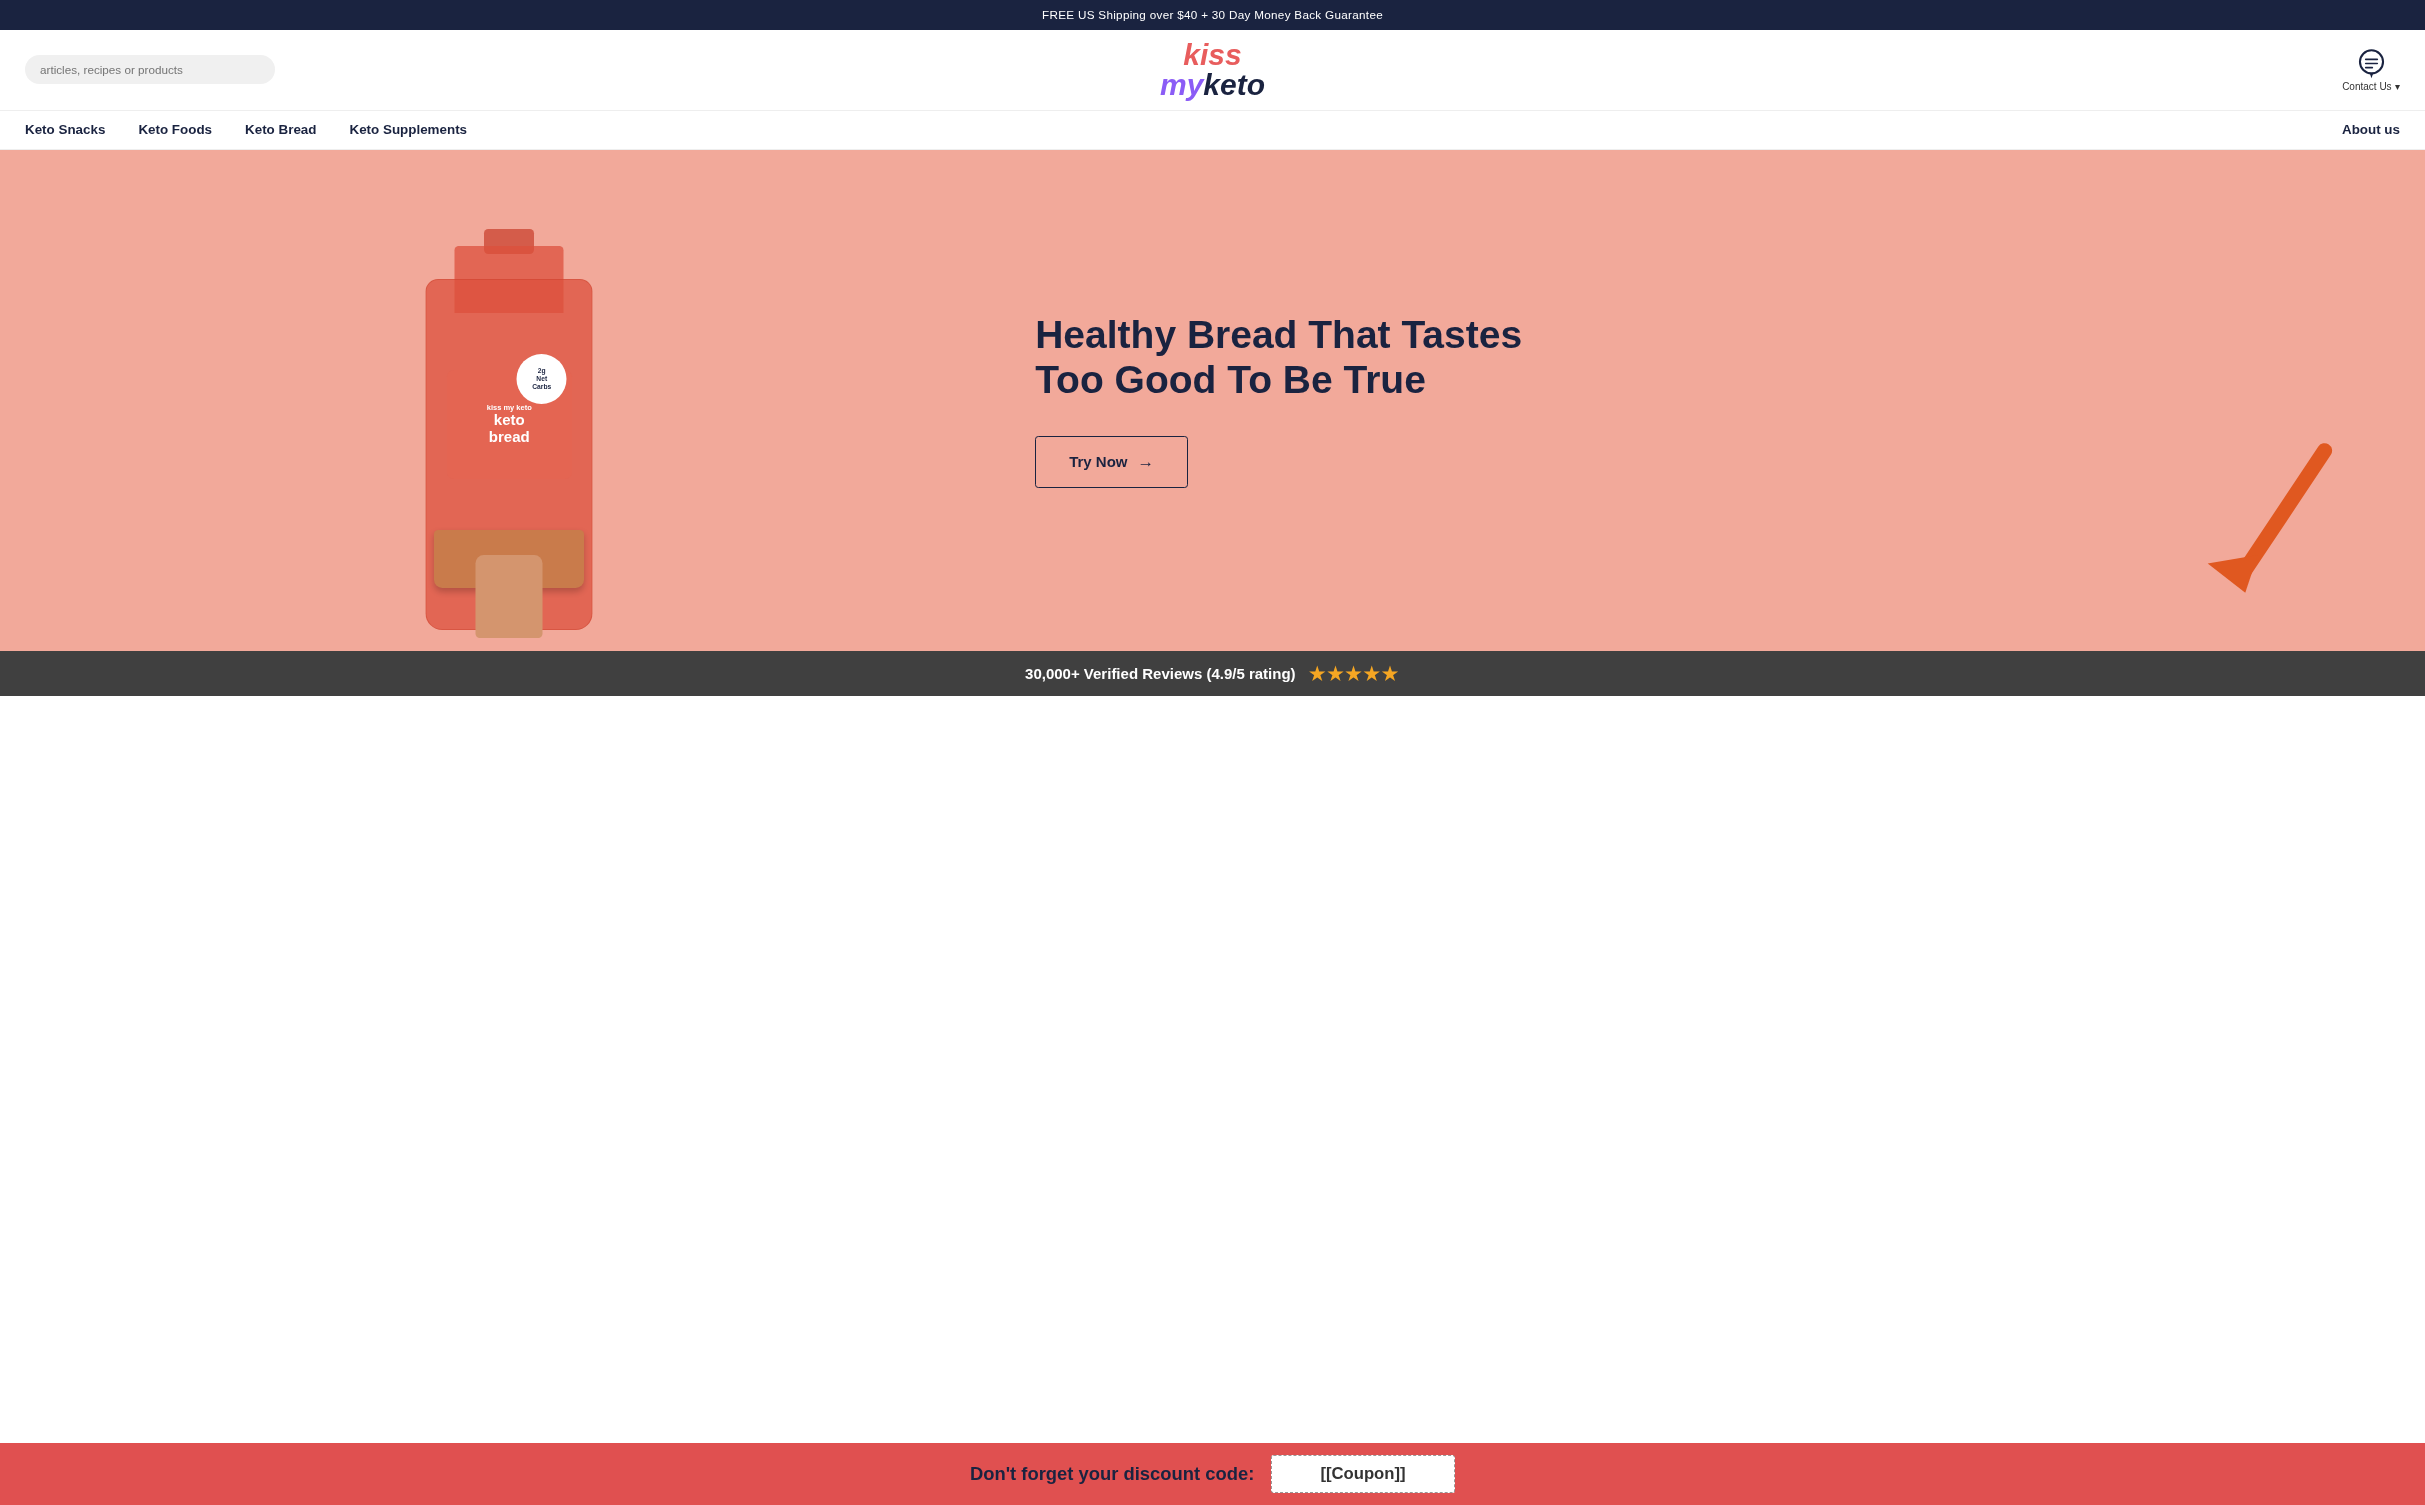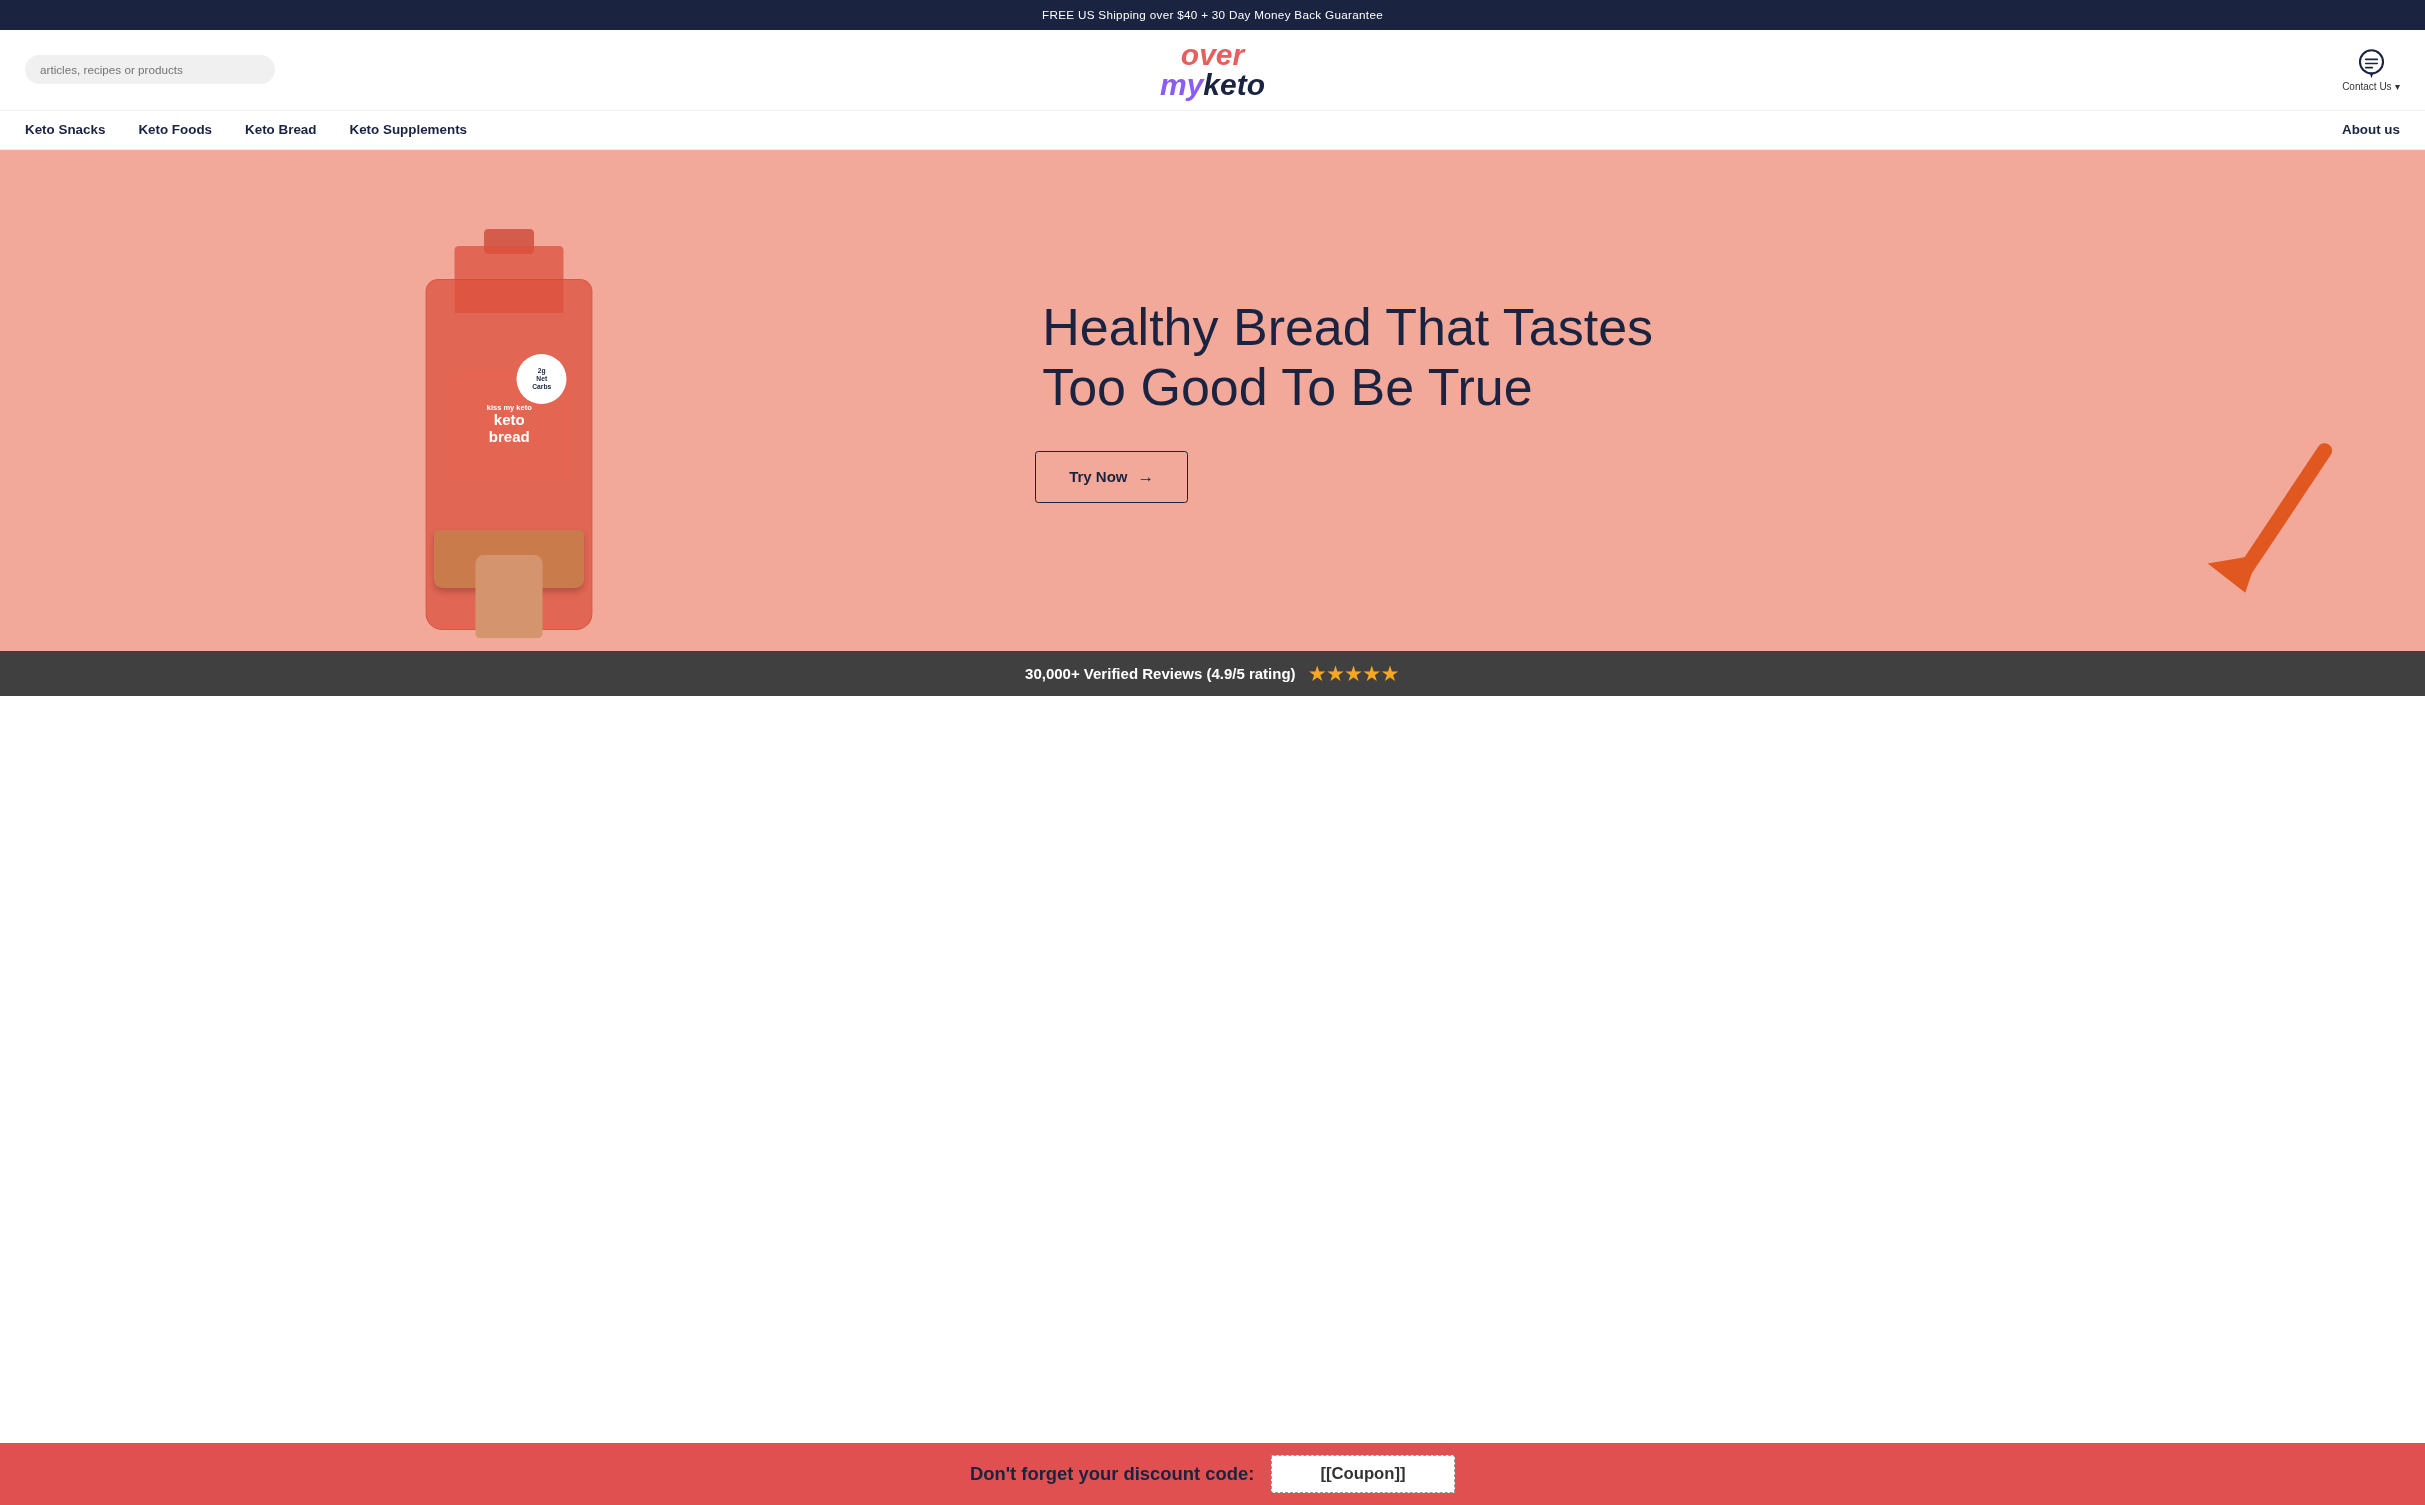--- a/index.html
+++ b/index.html
@@ -263,26 +263,25 @@
       background: #d4956e;
       border-radius: 8.3px 8.3px 4.2px 4.2px;
     }
 
     .hero-content {
       flex: 1;
       padding: 33px 50px 33px 16.7px;
     }
 
     .hero-title {
-      font-size: 52px;
-      font-weight: 400;
+      font-size: 39px;
+      font-weight: 700;
       color: #1a2340;
       line-height: 1.15;
       margin-bottom: 33px;
-      margin-left: 7px;
     }
 
     .try-now-btn {
       display: inline-flex;
       align-items: center;
       gap: 10px;
       padding: 15px 33px;
       border: 1.7px solid #1a2340;
       background: transparent;
       font-size: 15px;
@@ -366,21 +365,21 @@
   <span>FREE US Shipping over $40 + 30 Day Money Back Guarantee</span>
 </div>
 
 <div class="header">
   <div class="header-left">
     <input class="search-input" type="text" placeholder="articles, recipes or products" style="">
   </div>
 
   <div class="header-logo">
     <div class="logo-text">
-      <span class="logo-kiss">over</span>
+      <span class="logo-kiss">kiss</span>
       <br>
       <span class="logo-my">my</span><span class="logo-keto">keto</span>
     </div>
   </div>
 
   <div class="header-right">
     <div class="contact-us-wrap">
       <svg class="chat-icon" viewBox="0 0 40 40" fill="none" xmlns="http://www.w3.org/2000/svg">
         <circle cx="20" cy="18" r="14" stroke="#1a2340" stroke-width="2.5" fill="none"></circle>
         <line x1="13" y1="15" x2="27" y2="15" stroke="#1a2340" stroke-width="2" stroke-linecap="round"></line>

